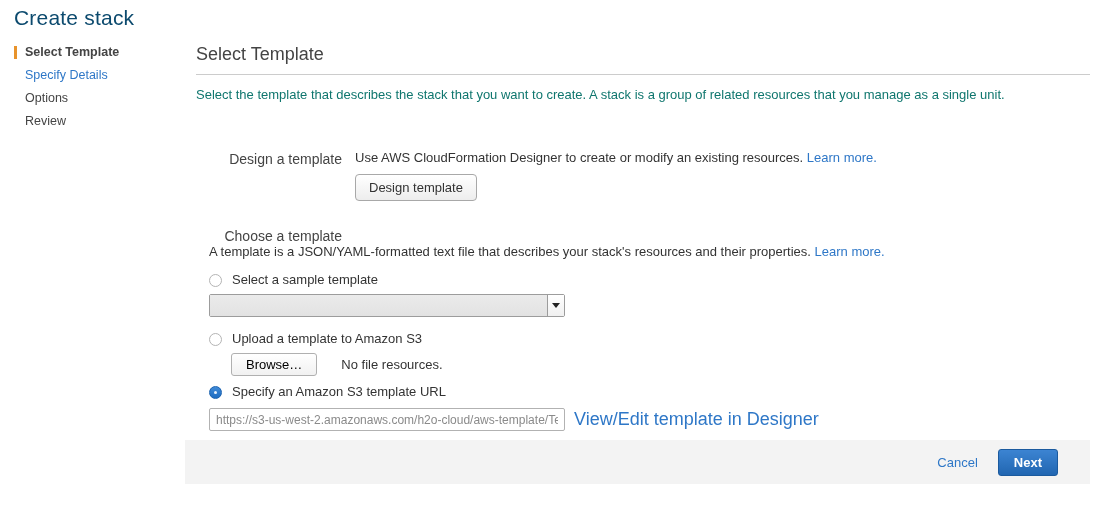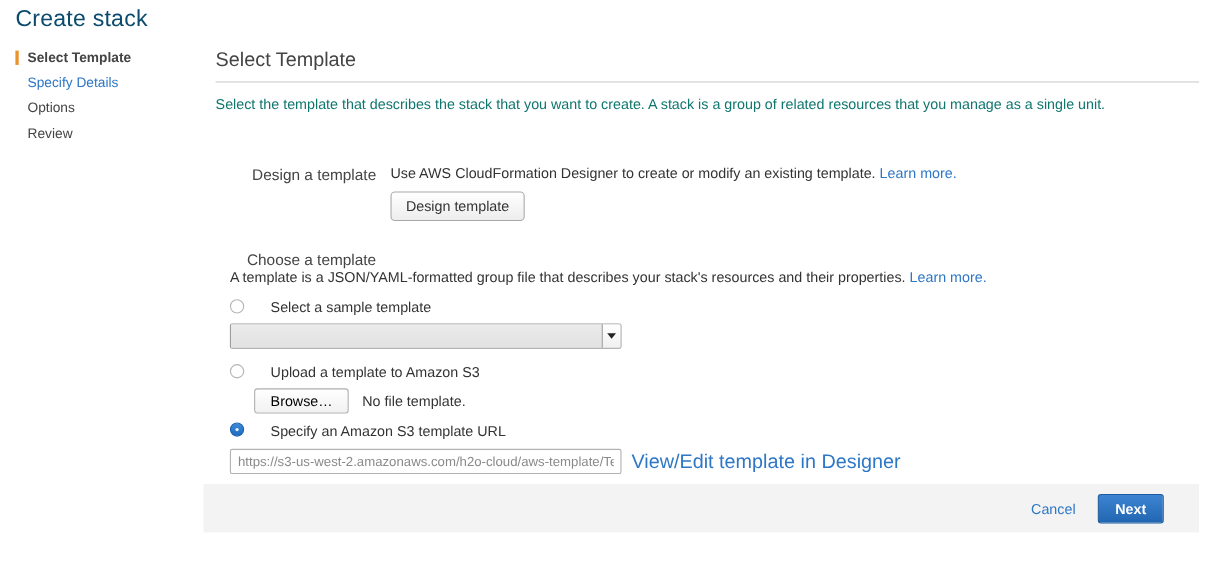--- a/index.html
+++ b/index.html
@@ -26,34 +26,34 @@
   .row-choose { margin-top:26px;flex-direction:column; }
   .row-label { width:146px; text-align:right; font-size:14px; font-weight:normal; color:#444; flex:none; padding-top:1px; }
   .row-content { margin-left:13px; font-size:13px; color:#333; }
   a.blue, .blue-link { color:#2e77c7; text-decoration:none; cursor:pointer; }
 
   .btn { display:inline-block; font-size:13px; color:#333; text-align:right;
     background:linear-gradient(#ffffff,#ededed); border:1px solid #a8a8a8; border-radius:4px;
     padding:5px 13px; cursor:pointer; }
   .btn-design { margin-top:9px; }
 
-  .radio-row { display:flex; align-items:flex-start; gap:24px; cursor:pointer; }
+  .radio-row { display:flex; align-items:flex-end; gap:10px; cursor:pointer; }
   .radio-1 { margin-top:13px; }
   .radio-2 { margin-top:14px; }
   .radio-3 { margin-top:8px; }
   .radio-dot { width:13px; height:13px; border-radius:50%; background:#fff; border:1px solid #b4b4b4; flex:none; position:relative; }
   .radio-dot.selected { background:linear-gradient(#3f8ad8,#1e6cc0); border-color:#1a62b0; }
   .radio-dot.selected::after { content:""; position:absolute; left:4px; top:4px; width:3px; height:3px; border-radius:50%; background:#eaf2fb; }
 
   .select-box { margin-top:7px; width:356px; height:23px; display:flex; border:1px solid #9c9c9c; border-radius:2px; cursor:pointer; }
   .select-value { flex:1; background:linear-gradient(#ebebeb,#e2e2e2); font-size:12px; color:#555; line-height:21px; padding:0 6px; }
   .select-arrow { width:17px; background:linear-gradient(#ffffff,#f0f0f0); border-left:1px solid #9c9c9c; display:flex; align-items:center; justify-content:center; }
   .select-arrow .tri { width:0; height:0; border-left:4px solid transparent; border-right:4px solid transparent; border-top:5px solid #222; }
 
-  .upload-sub { margin-top:7px; margin-left:22px; display:flex; align-items:center; gap:12px; }
+  .upload-sub { margin-top:7px; margin-left:22px; display:flex; align-items:center; gap:24px; }
   .btn-browse { font-size:13px; padding:3px 14px; border-radius:3px; background:linear-gradient(#ffffff,#f1f1f1); border:1px solid #b0b0b0; }
   .file-status { font-size:13px; color:#333; }
 
   .url-sub { margin-top:9px; display:flex; align-items:center; gap:9px; }
   .url-input { width:356px; height:23px; border:1px solid #b2b2b2; border-radius:2px; font-size:12px;
     color:#8a8a8a; padding:0 6px; font-family:"Liberation Sans", sans-serif; background:#fff; }
   .designer-link { font-size:18px; }
 
   
   .footer { position:absolute; left:185px; top:440px; width:905px; height:44px; background:#f3f3f3;
@@ -78,52 +78,52 @@
   </div>
 
   <div class="main">
     <h2>Select Template</h2>
     <hr class="divider">
     <div class="intro">Select the template that describes the stack that you want to create. A stack is a group of related resources that you manage as a single unit.</div>
 
     <div class="form-row row-design">
       <div class="row-label">Design a template</div>
       <div class="row-content">
-        <span>Use AWS CloudFormation Designer to create or modify an existing template.</span>
+        <span>Use AWS CloudFormation Designer to create or modify an existing resources.</span>
         <a class="blue">Learn more.</a>
         <div>
           <button class="btn btn-design">Design template</button>
         </div>
       </div>
     </div>
 
     <div class="form-row row-choose">
       <div class="row-label">Choose a template</div>
       <div class="row-content">
-        <span>A template is a JSON/YAML-formatted group file that describes your stack's resources and their properties.</span>
+        <span>A template is a JSON/YAML-formatted text file that describes your stack's resources and their properties.</span>
         <a class="blue">Learn more.</a>
 
         <div class="radio-row radio-1">
           <span class="radio-dot"></span>
           <span>Select a sample template</span>
         </div>
         <div class="select-box">
           <div class="select-value"></div>
           <div class="select-arrow">
               <span class="tri"></span>
             </div>
         </div>
 
         <div class="radio-row radio-2">
           <span class="radio-dot"></span>
           <span>Upload a template to Amazon S3</span>
         </div>
         <div class="upload-sub">
           <button class="btn-browse">Browse…</button>
-          <span class="file-status">No file template.</span>
+          <span class="file-status">No file resources.</span>
         </div>
 
         <div class="radio-row radio-3">
           <span class="radio-dot selected"></span>
           <span>Specify an Amazon S3 template URL</span>
         </div>
         <div class="url-sub">
           <input class="url-input" type="text" value="https://s3-us-west-2.amazonaws.com/h2o-cloud/aws-template/Temp" style="">
           <a class="blue designer-link">View/Edit template in Designer</a>
         </div>

